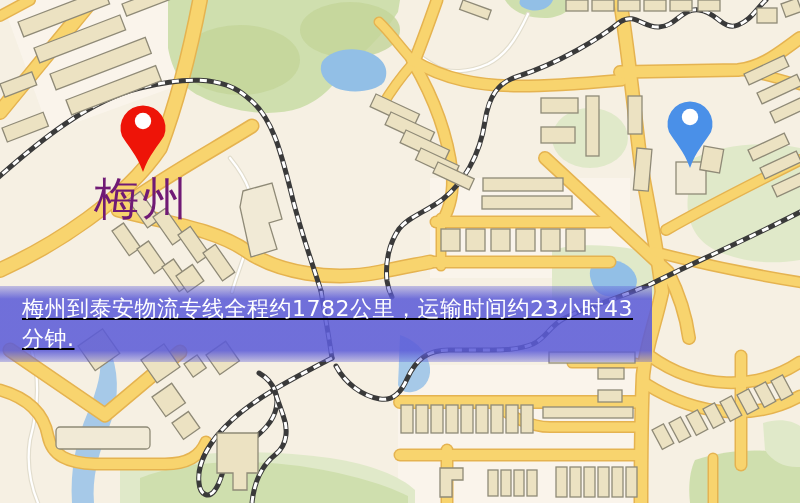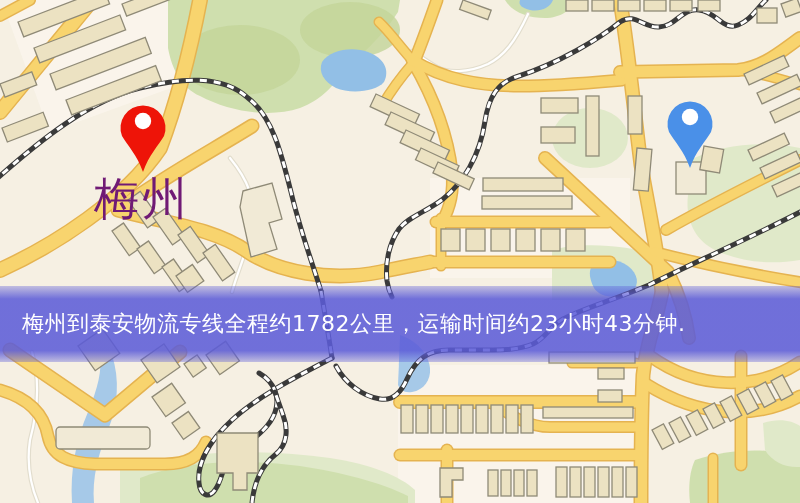--- a/index.html
+++ b/index.html
@@ -25,23 +25,23 @@
 
   
   .pin-hole{fill:#ffffff;}
 
   
   .map-label{position:absolute;font-family:"DejaVu Serif",serif;line-height:1;white-space:nowrap;user-select:none;}
   .origin-label{left:86px;top:176px;font-size:45px;color:#701a75;letter-spacing:3px;margin-left:8px;}
   .destination-label{left:644px;top:183px;font-size:41px;color:#2433dd;letter-spacing:6px;}
 
   
-  .route-banner{position:absolute;left:0;top:286px;width:800px;height:76px;
+  .route-banner{position:absolute;left:0;top:286px;width:652px;height:76px;
     background:linear-gradient(180deg, rgba(92,92,216,.35) 0%, rgba(92,92,216,.87) 17%, rgba(92,92,216,.87) 85%, rgba(92,92,216,.35) 100%);
-    display:flex;align-items:center;}
+    display:flex;align-items:center;text-decoration:underline;}
   .route-banner .txt{padding-left:22px;font-size:22px;color:#ffffff;letter-spacing:.5px;
     font-family:"DejaVu Sans","Liberation Sans",sans-serif;}
 </style>
 </head>
 <body>
 
 <div class="stage">
 
   <svg width="800" height="503" viewBox="0 0 800 503">
 

